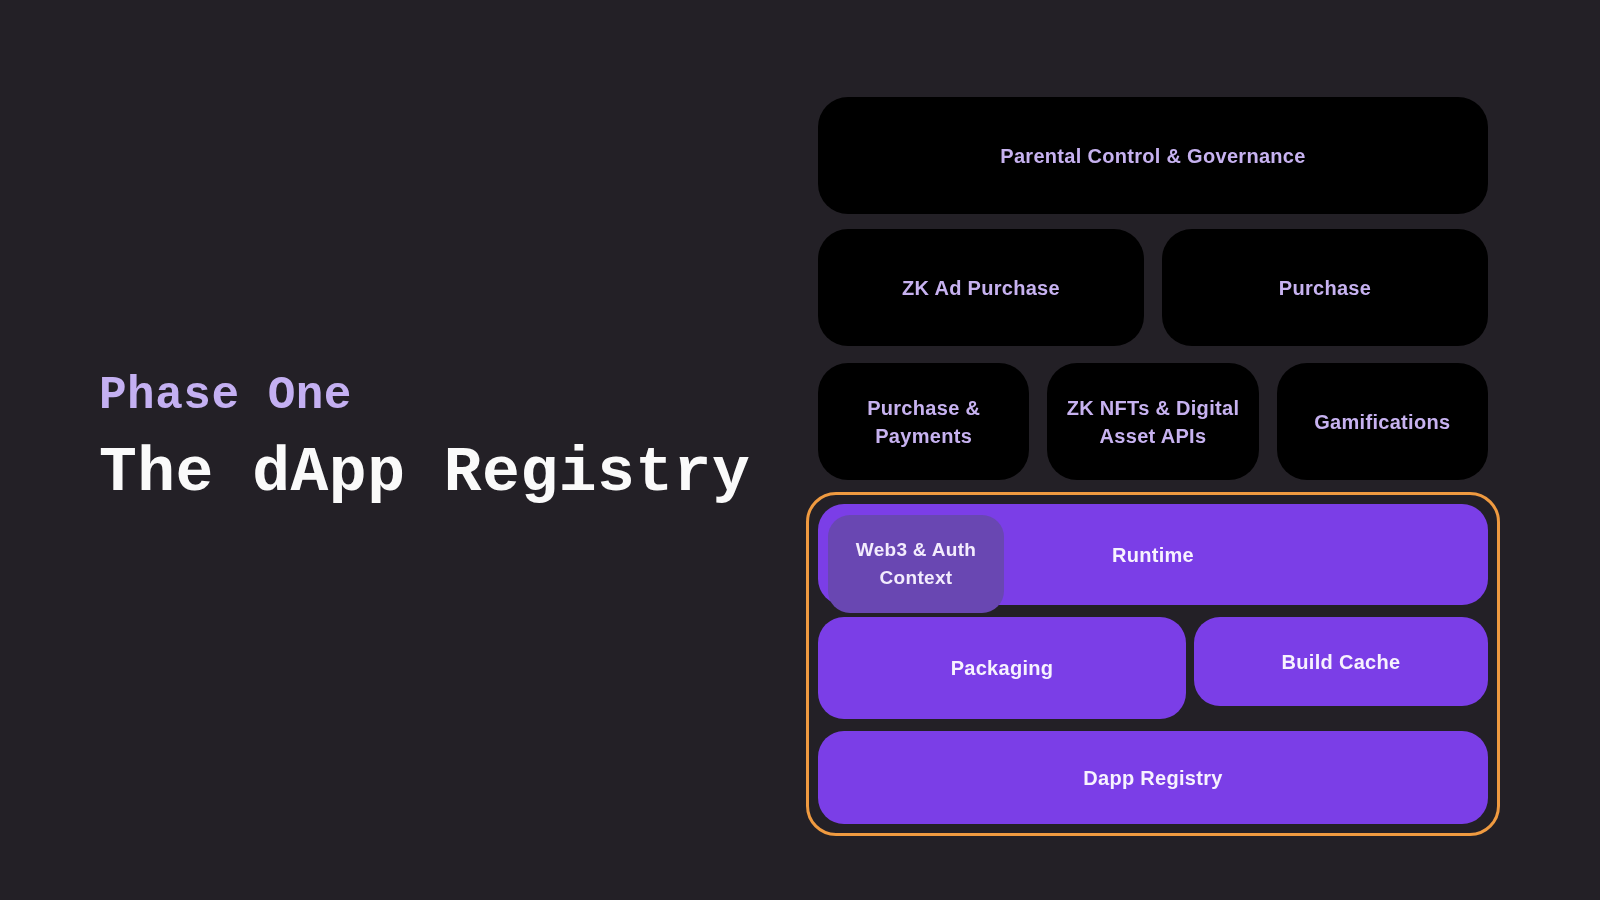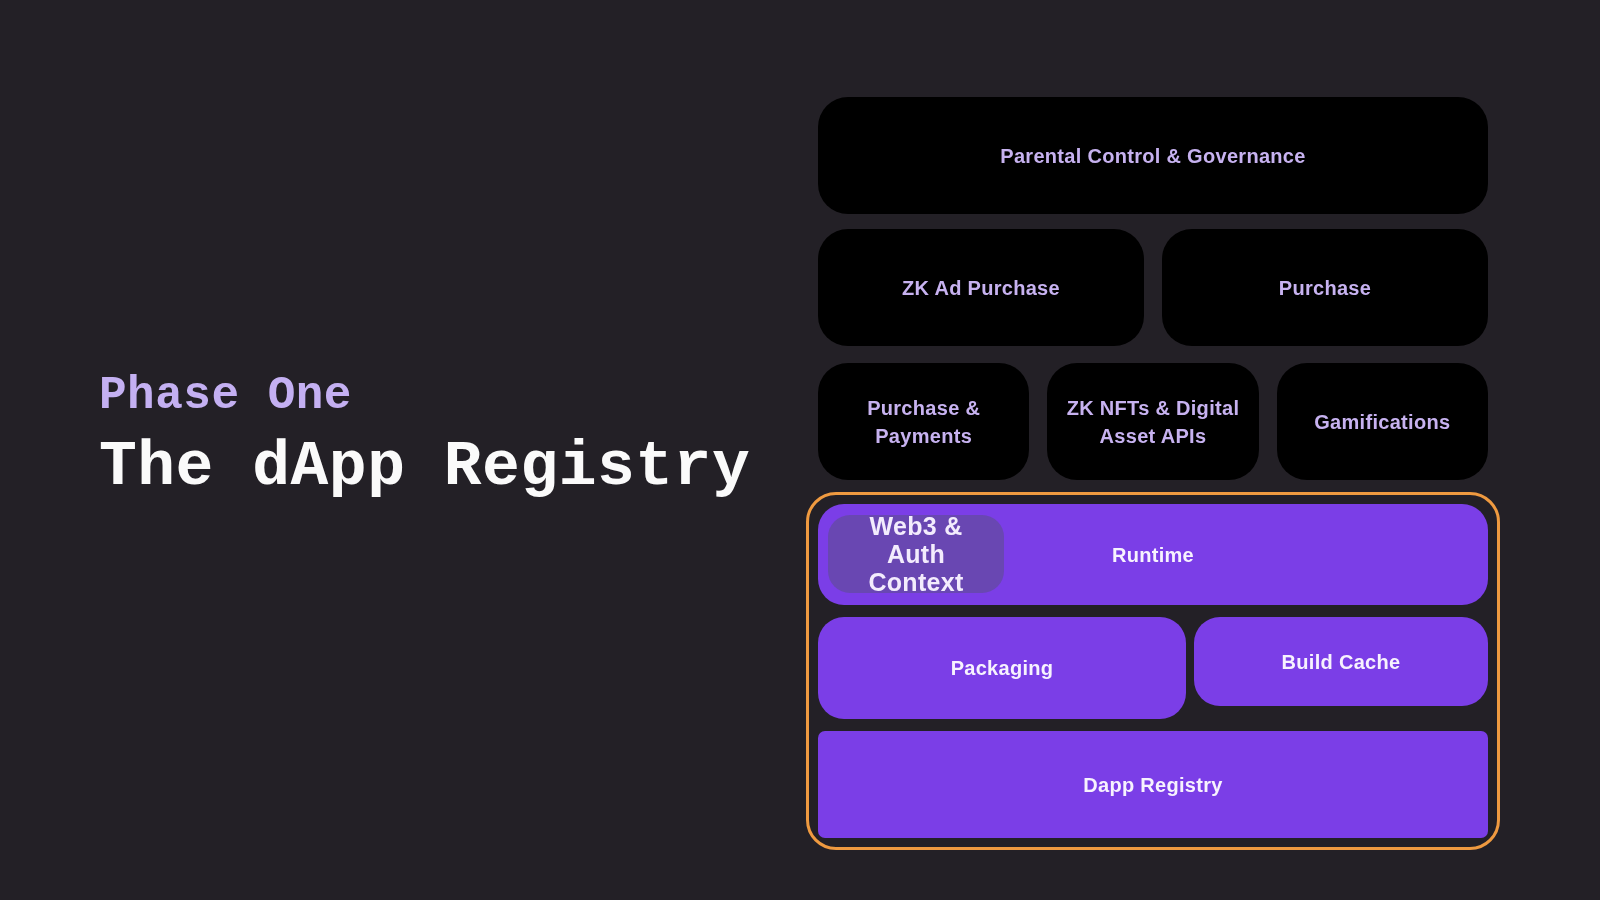--- a/index.html
+++ b/index.html
@@ -24,21 +24,21 @@
     font-family: Liberation Mono, monospace;
   }
   .eyebrow {
     color: #c4b0f2;
     font-size: 46px;
     font-weight: 700;
     letter-spacing: 0.5px;
     line-height: 1.15;
   }
   .heading {
-    margin-top: 10px;
+    margin-top: 16px;
     color: #fafafa;
     font-size: 63px;
     font-weight: 700;
     letter-spacing: 0.5px;
     line-height: 1.1;
   }
 
   
   .stack {
     position: absolute;
@@ -92,48 +92,47 @@
   }
   .runtime {
     position: relative;
     height: 101px;
   }
   .badge {
     position: absolute;
     left: 10px;
     top: 11px;
     width: 176px;
-    height: 78px;
+    height: 98px;
     background: #6947b2;
     border-radius: 22px;
     display: flex;
     align-items: center;
     justify-content: center;
     text-align: center;
     color: #f3ecfd;
-    font-size: 25px;
+    font-size: 19px;
     font-weight: 700;
     line-height: 28px;
     padding: 0 18px;
   }
   .mid-row {
     display: flex;
     gap: 8px;
   }
   .packaging {
     flex: 0 0 368px;
     height: 102px;
   }
   .buildcache {
     flex: 1 1 auto;
     height: 89px;
   }
   .registry {
-    height: 107px;
-    border-radius: 7px;
+    height: 93px;
   }
 </style>
 </head>
 <body>
 
 <div class="canvas">
 
   <div class="title-block">
     <div class="eyebrow">Phase One</div>
     <div class="heading">The dApp Registry</div>

